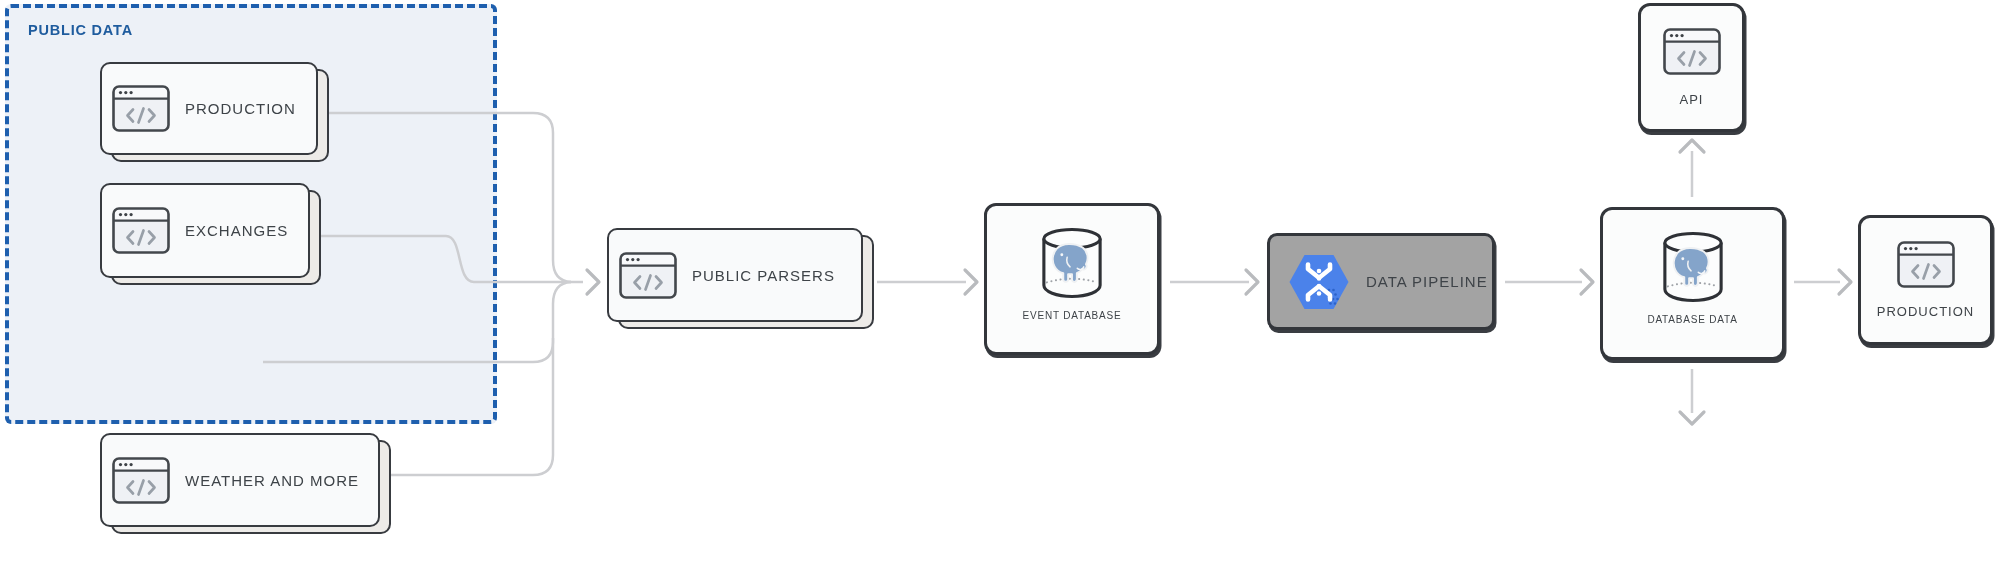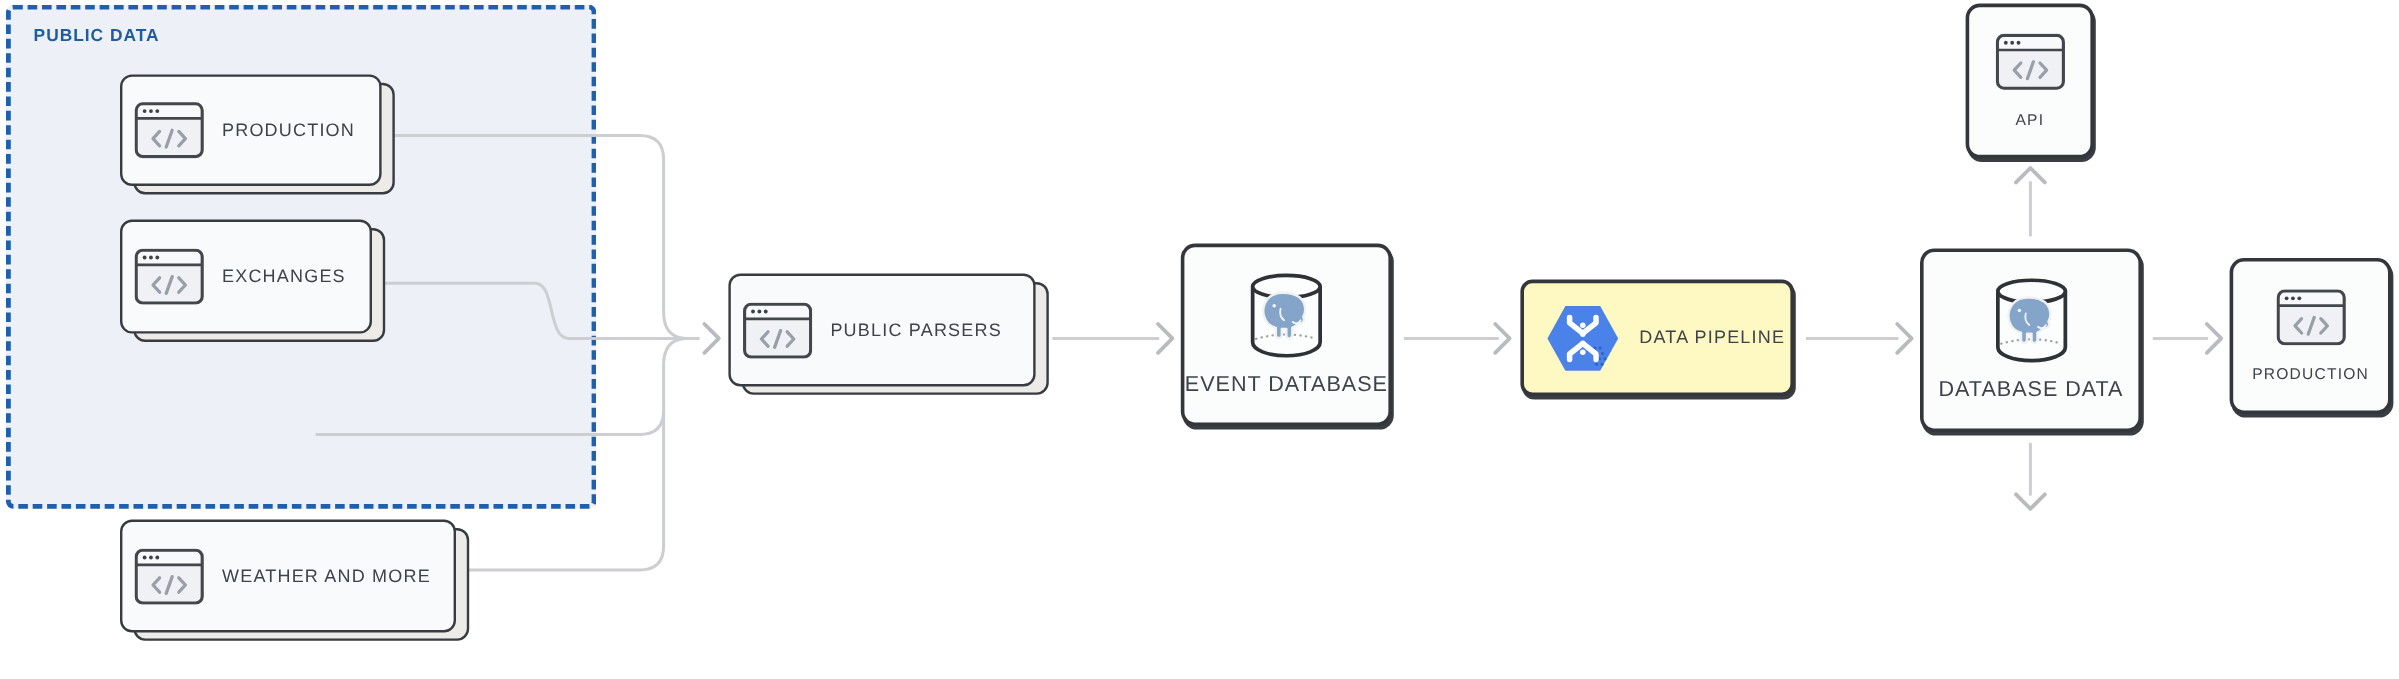--- a/index.html
+++ b/index.html
@@ -37,24 +37,24 @@
   }
   .card-label { font-size:15px; letter-spacing:1px; color:#3e4348; white-space:nowrap; }
 
   
   .node {
     position:absolute; z-index:2; box-sizing:border-box;
     background:#fbfcfc; border:3px solid #33363b; border-radius:12px;
     box-shadow:1.5px 3px 0 #3a3d42;
     display:flex; flex-direction:column; align-items:center;
   }
-  .node-label { font-size:18px; letter-spacing:.8px; color:#3e4348; white-space:nowrap; }
+  .node-label { font-size:10px; letter-spacing:.8px; color:#3e4348; white-space:nowrap; }
   .pipeline-node {
     flex-direction:row; justify-content:flex-start;
-    padding-left:17px; gap:15px; background:#fef9c3; border-radius:10px;
+    padding-left:17px; gap:15px; background:#a3a3a3; border-radius:10px;
   }
   .pipeline-node .node-label { font-size:15px; letter-spacing:1px; }
   .out-node .node-label { font-size:13px; letter-spacing:1px; }
 
   .icon { display:block; flex:none; }
 </style>
 </head>
 <body>
 
 <svg width="0" height="0" style="position:absolute" aria-hidden="true">

